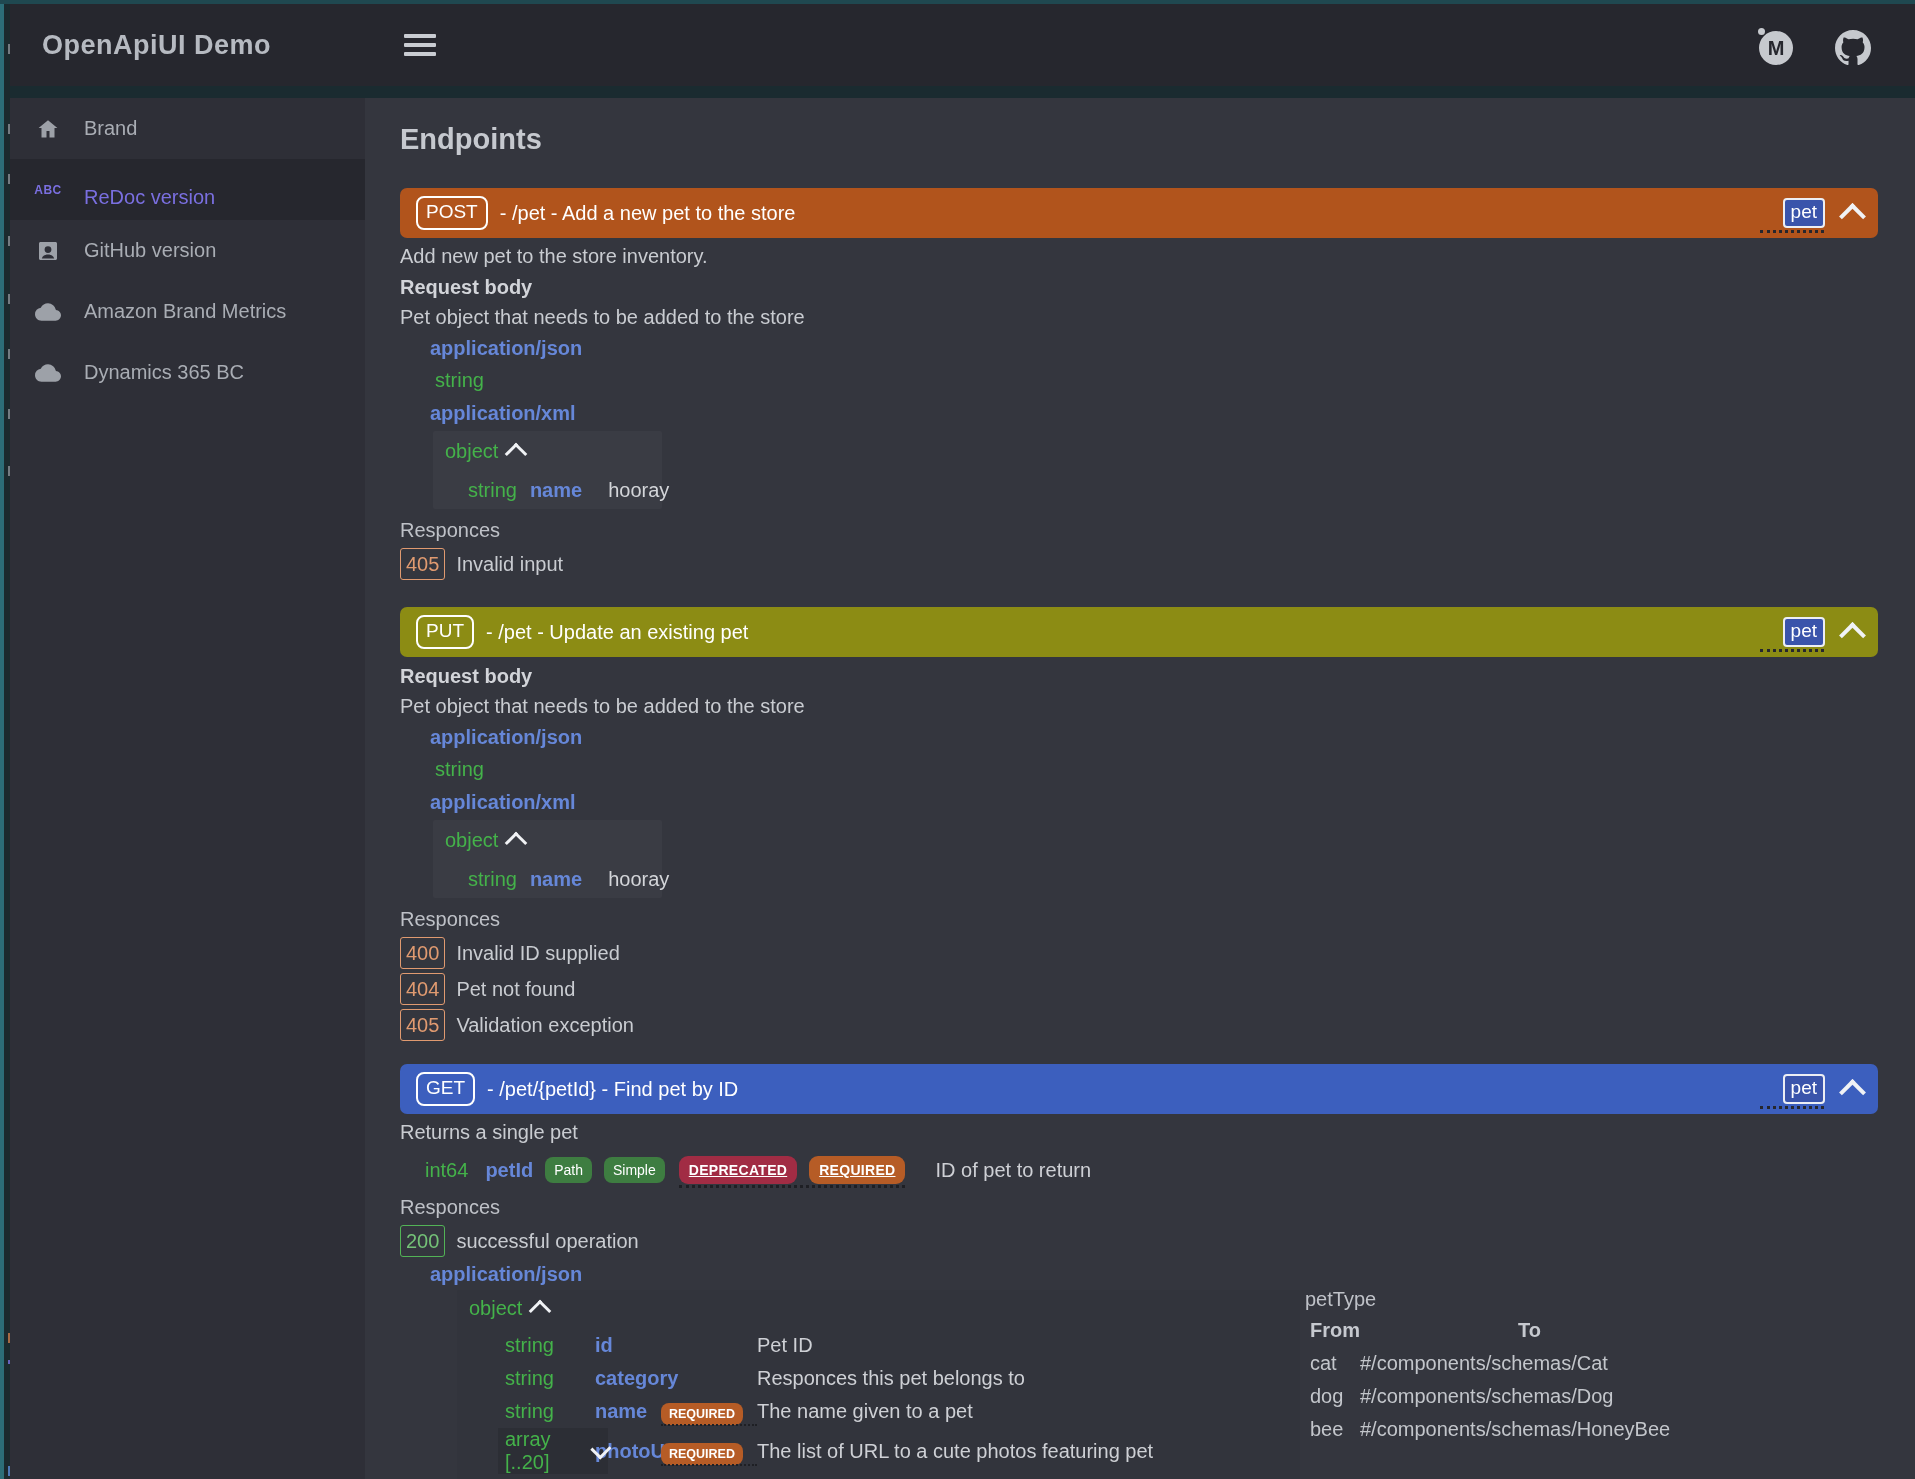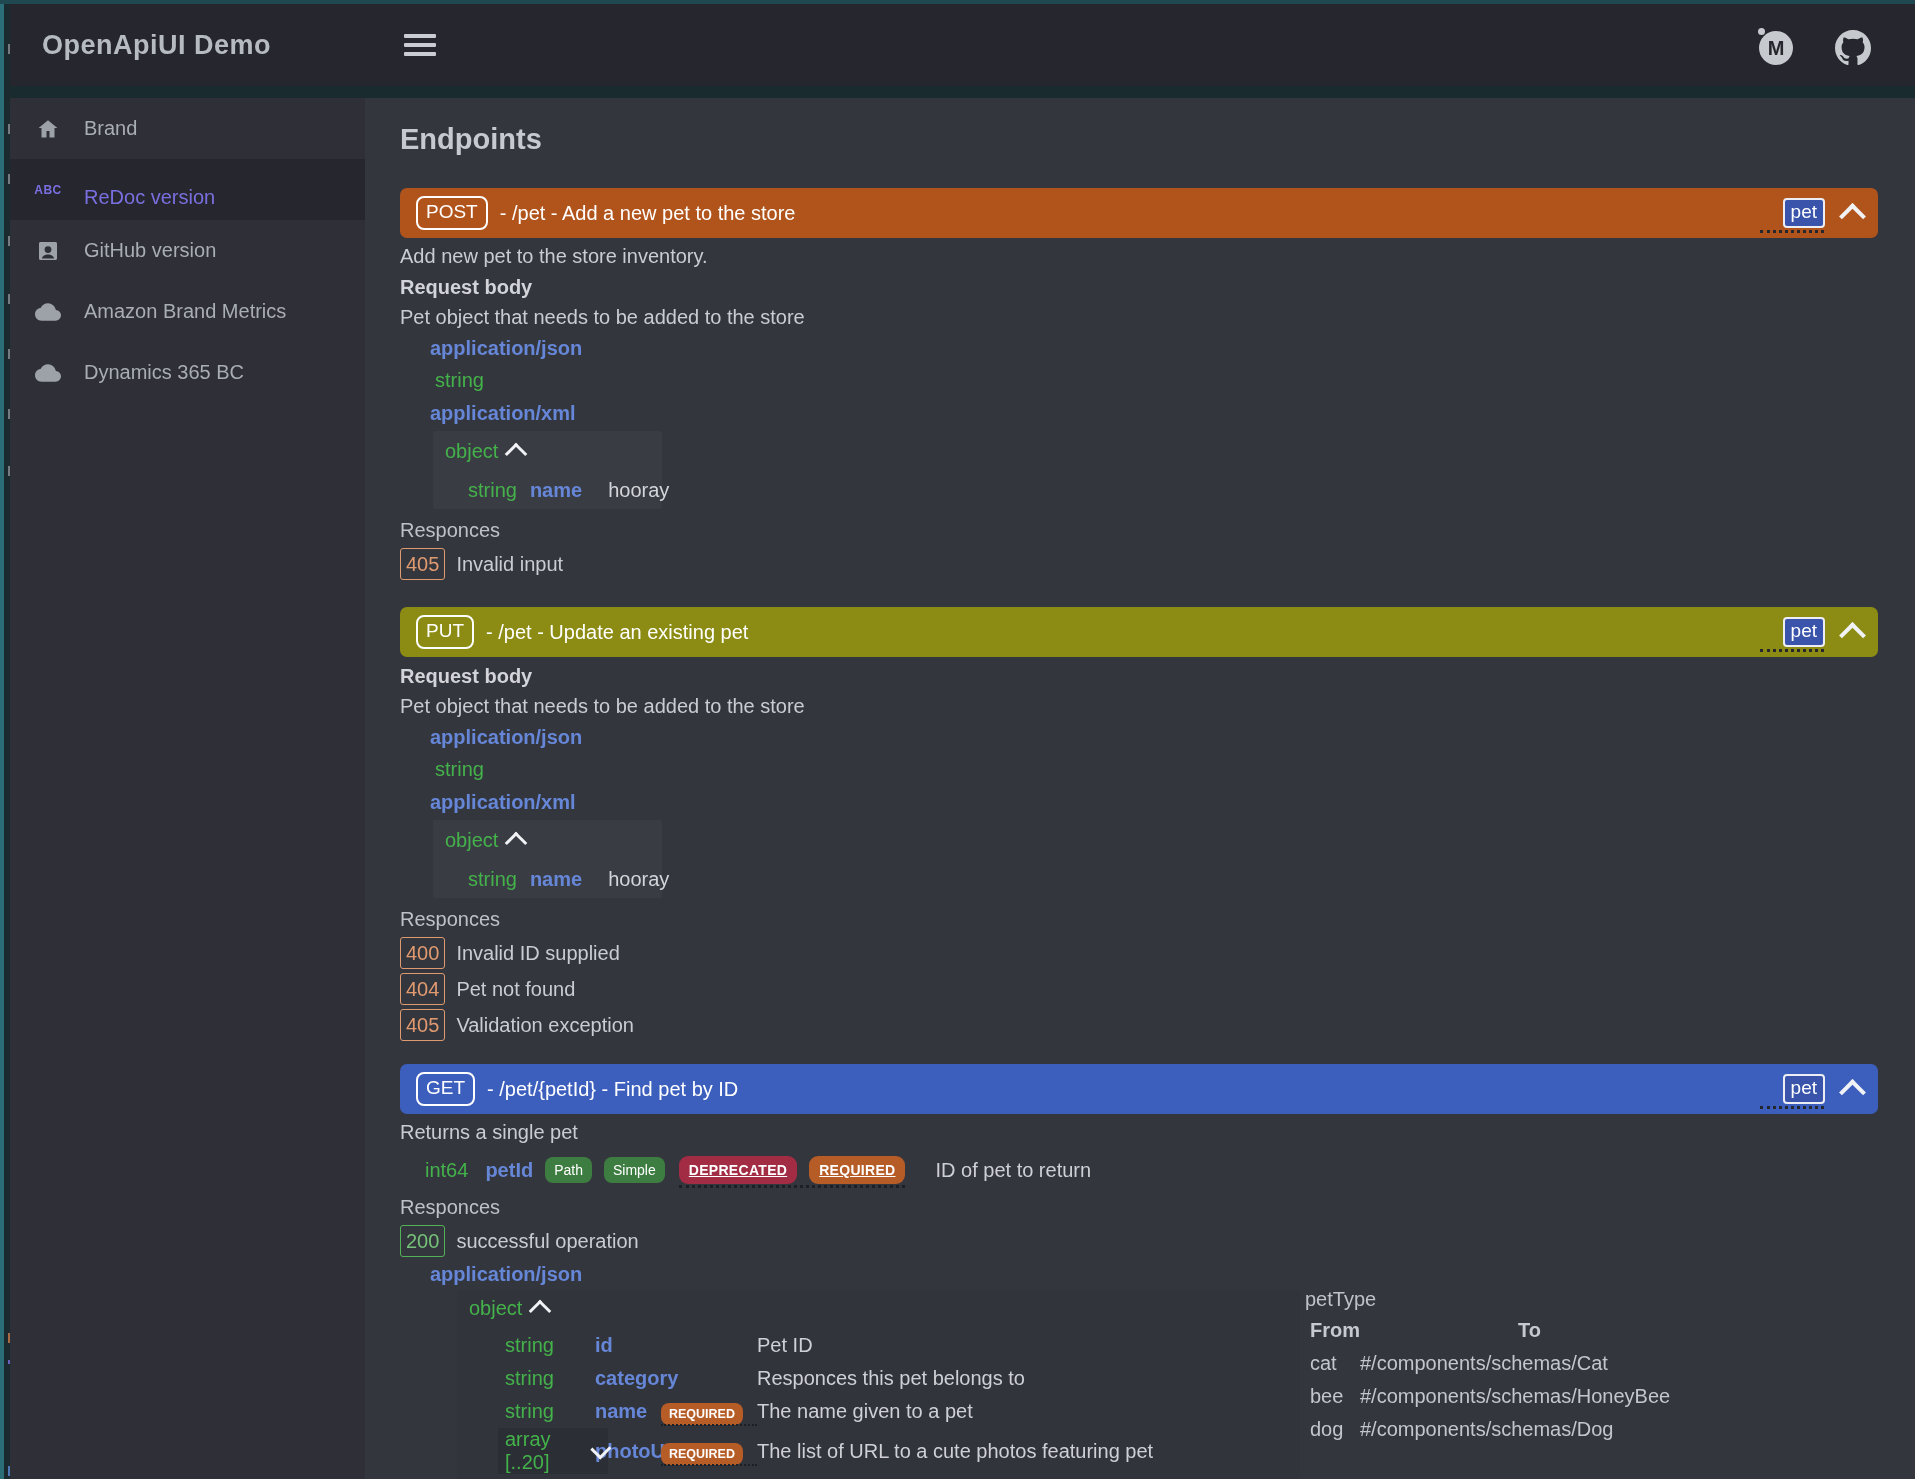--- a/index.html
+++ b/index.html
@@ -321,19 +321,19 @@
 
   <div class="disc">
     <div class="d-title">petType</div>
     <div class="d-head">
       <span class="fromcol">From</span><span>To</span>
     </div>
     <div class="d-row">
       <span class="fromv">cat</span><span>#/components/schemas/Cat</span>
     </div>
     <div class="d-row">
+      <span class="fromv">dog</span><span>#/components/schemas/Dog</span>
+    </div>
+    <div class="d-row">
       <span class="fromv">bee</span><span>#/components/schemas/HoneyBee</span>
     </div>
-    <div class="d-row">
-      <span class="fromv">dog</span><span>#/components/schemas/Dog</span>
-    </div>
   </div>
 </main>
 
 </body></html>

